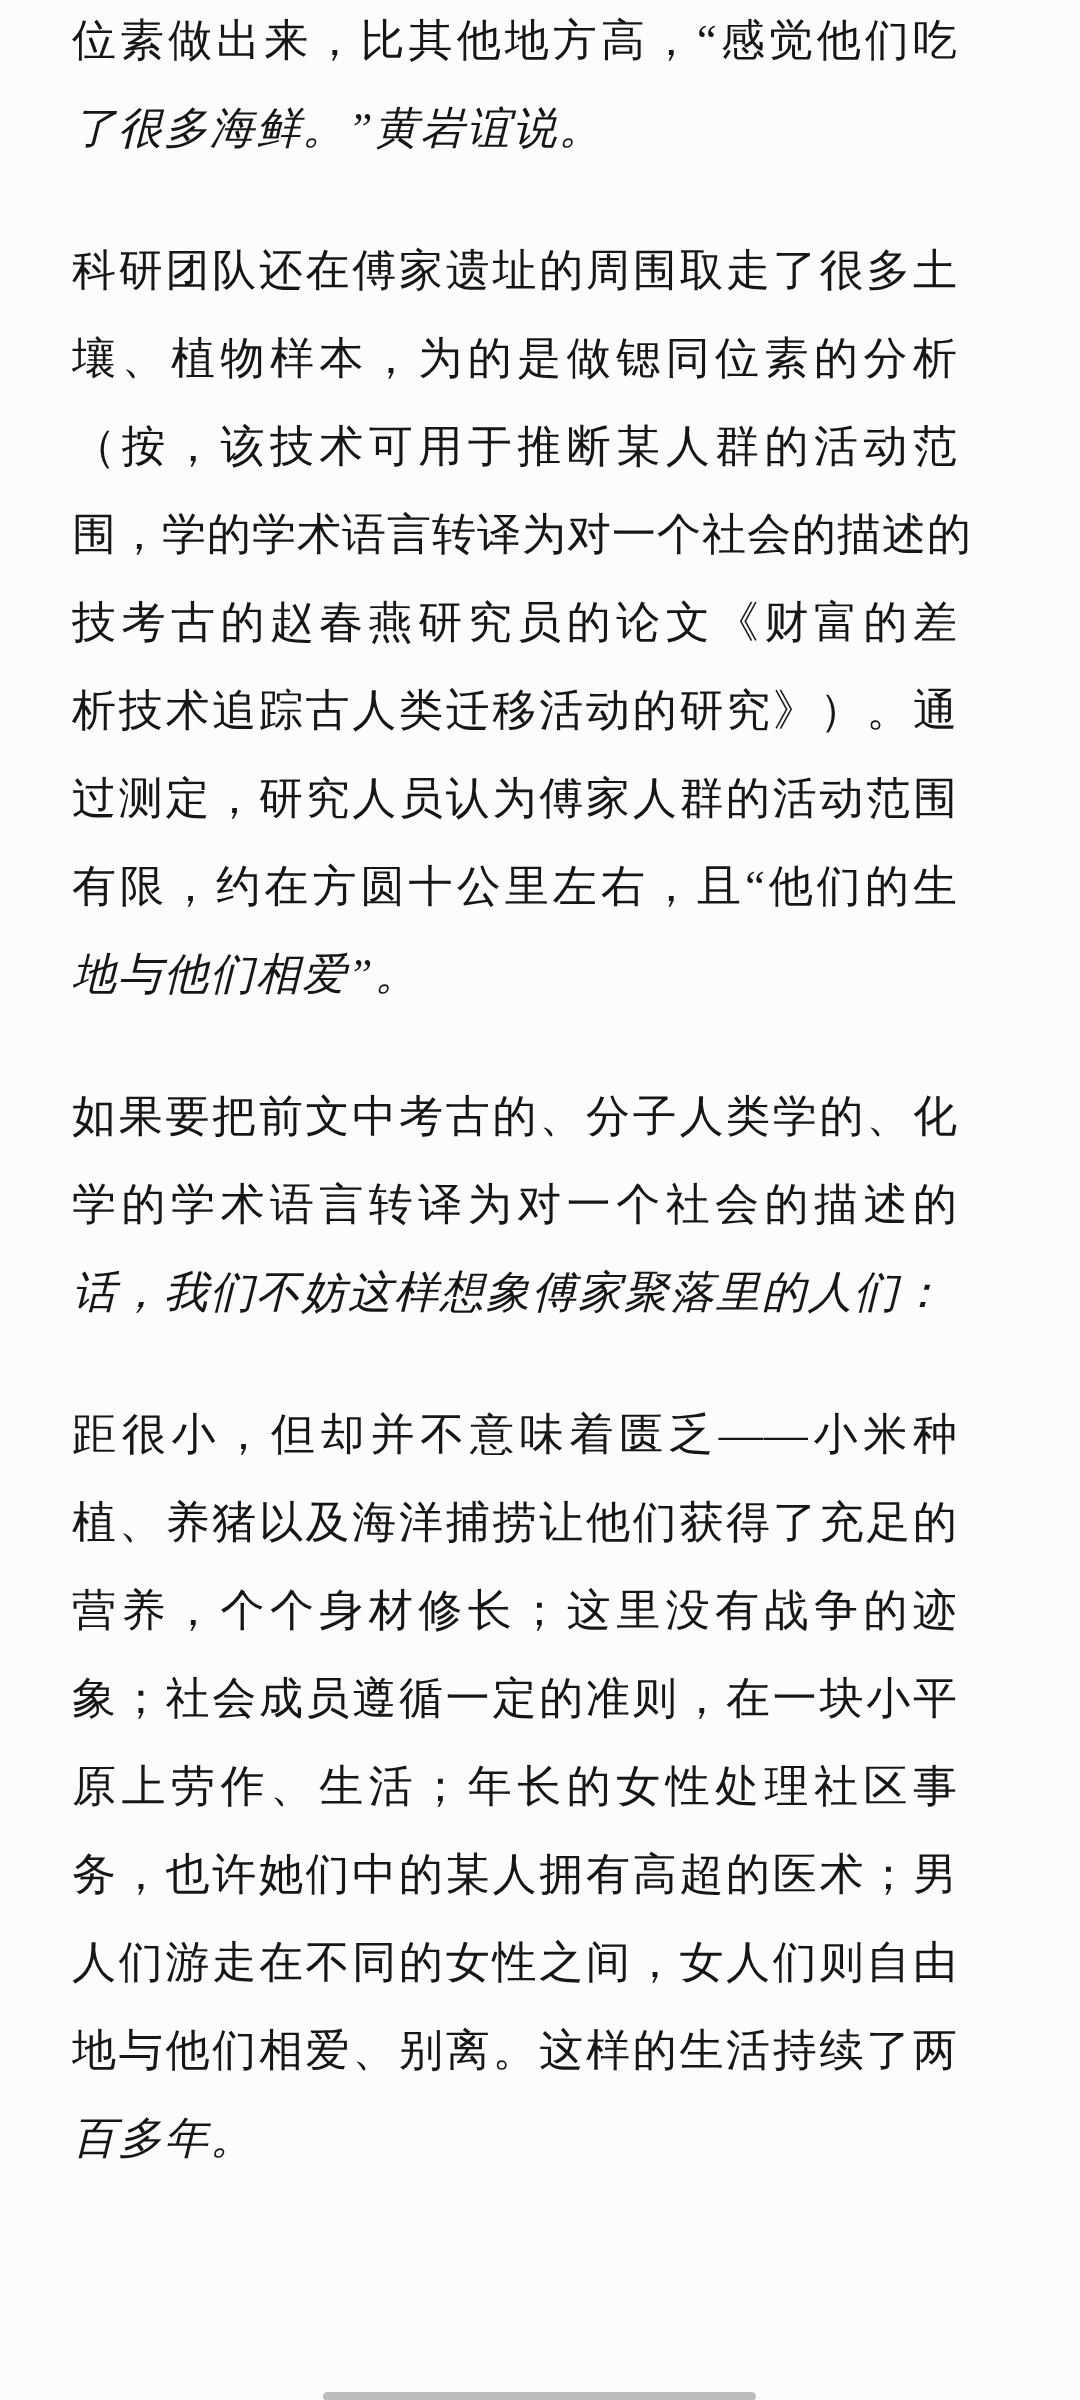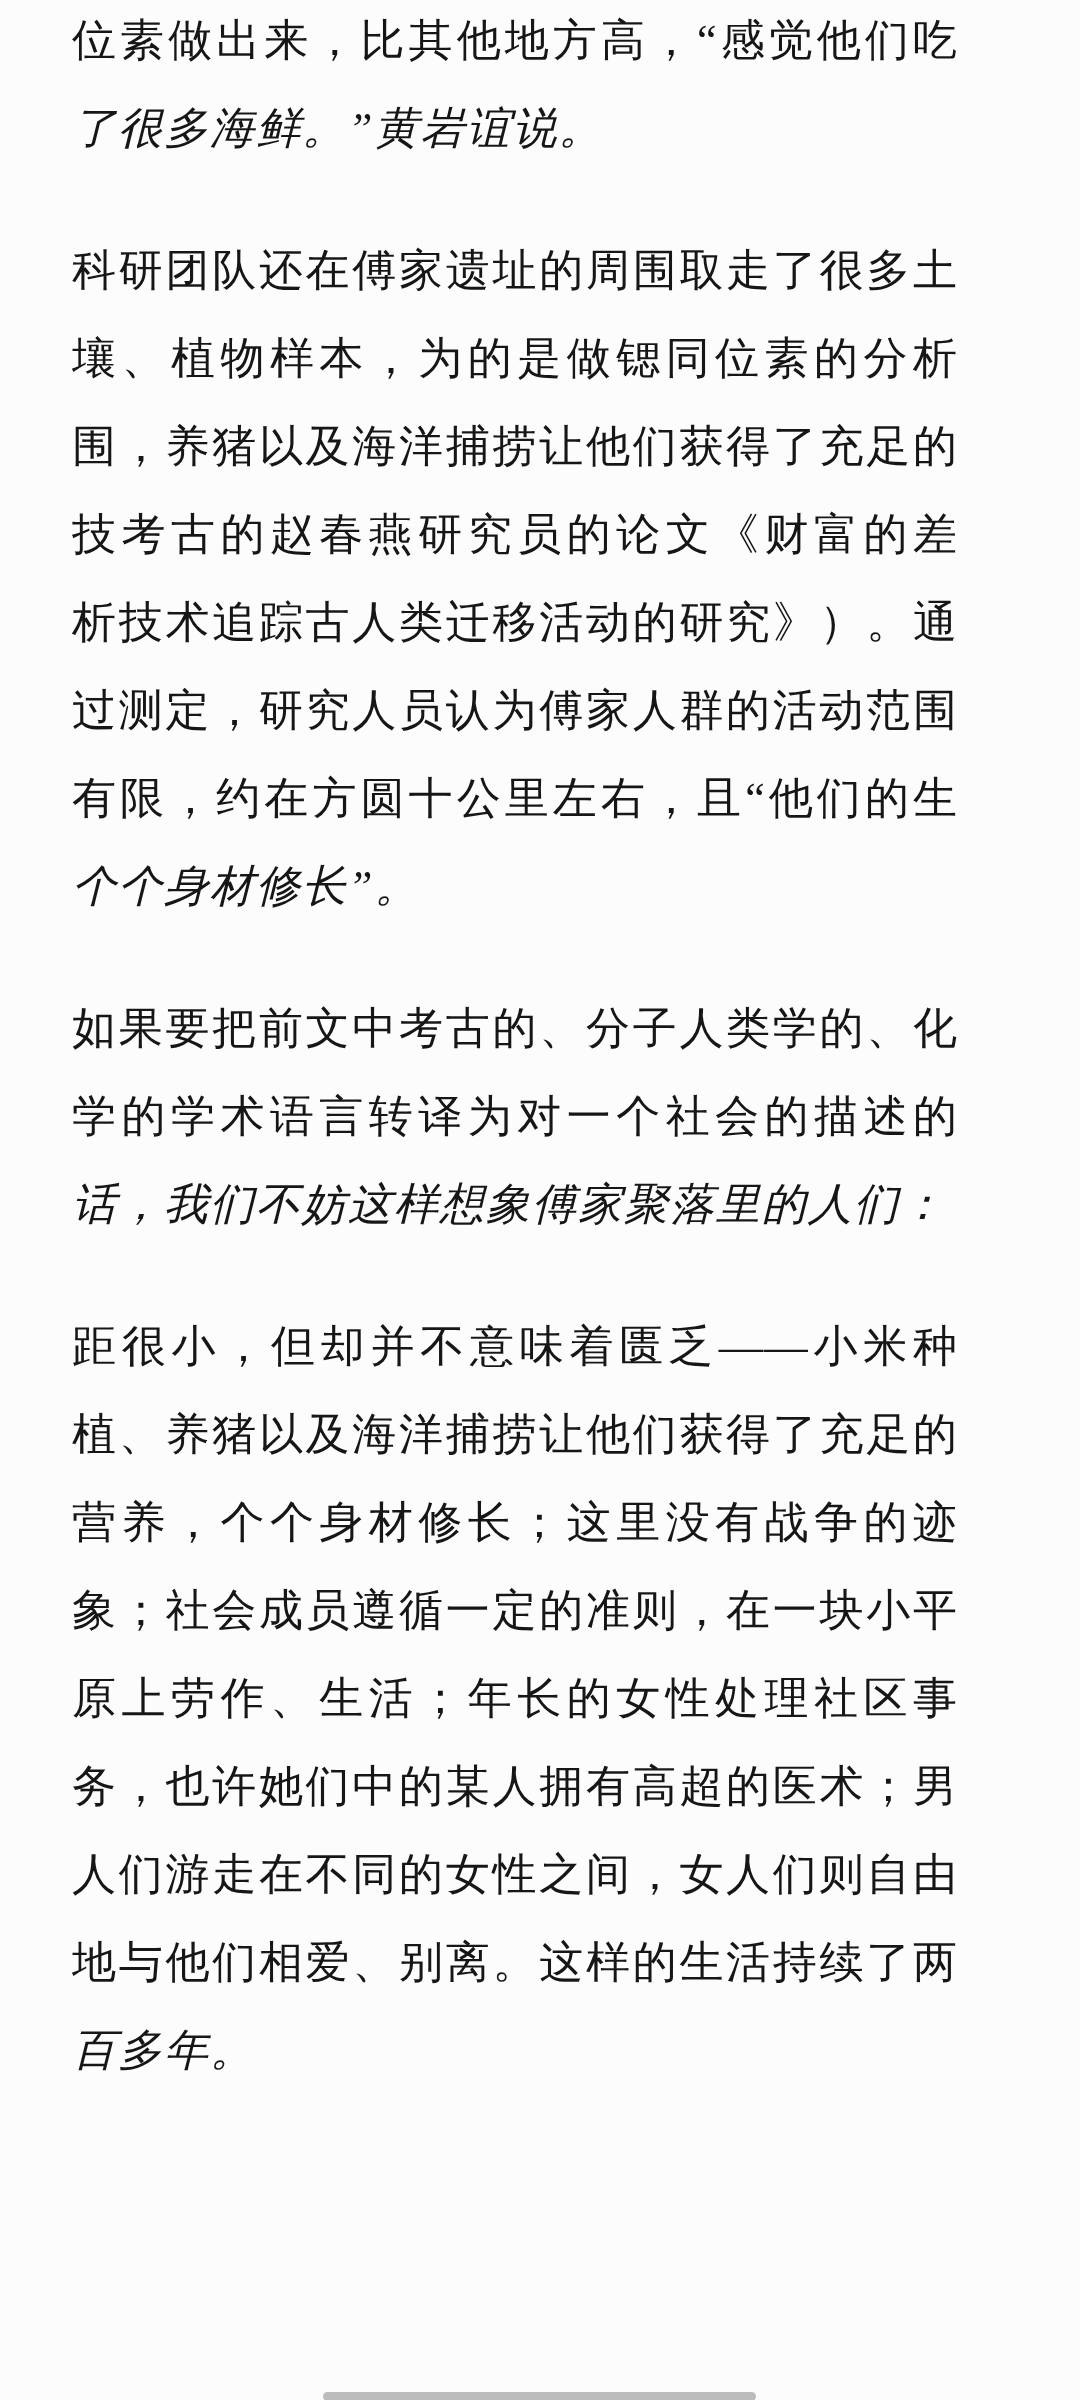--- a/index.html
+++ b/index.html
@@ -61,26 +61,27 @@
 
 <div class="page">
   <div class="article" style="color: rgb(22, 22, 22);">
       <div class="paragraph">
         <div class="line">位素做出来，比其他地方高，“感觉他们吃</div>
         <div class="line plast">了很多海鲜。”黄岩谊说。</div>
       </div>
       <div class="paragraph">
         <div class="line">科研团队还在傅家遗址的周围取走了很多土</div>
         <div class="line">壤、植物样本，为的是做锶同位素的分析</div>
-        <div class="line">围，养猪以及海洋捕捞让他们获得了充足的</div>
+        <div class="line">（按，该技术可用于推断某人群的活动范</div>
+        <div class="line">围，学的学术语言转译为对一个社会的描述的</div>
         <div class="line">技考古的赵春燕研究员的论文《财富的差</div>
         <div class="line">析技术追踪古人类迁移活动的研究》）。通</div>
         <div class="line">过测定，研究人员认为傅家人群的活动范围</div>
         <div class="line">有限，约在方圆十公里左右，且“他们的生</div>
-        <div class="line plast">个个身材修长”。</div>
+        <div class="line plast">地与他们相爱”。</div>
       </div>
       <div class="paragraph">
         <div class="line">如果要把前文中考古的、分子人类学的、化</div>
         <div class="line">学的学术语言转译为对一个社会的描述的</div>
         <div class="line plast">话，我们不妨这样想象傅家聚落里的人们：</div>
       </div>
       <div class="paragraph">
         <div class="line">距很小，但却并不意味着匮乏——小米种</div>
         <div class="line">植、养猪以及海洋捕捞让他们获得了充足的</div>
         <div class="line">营养，个个身材修长；这里没有战争的迹</div>

